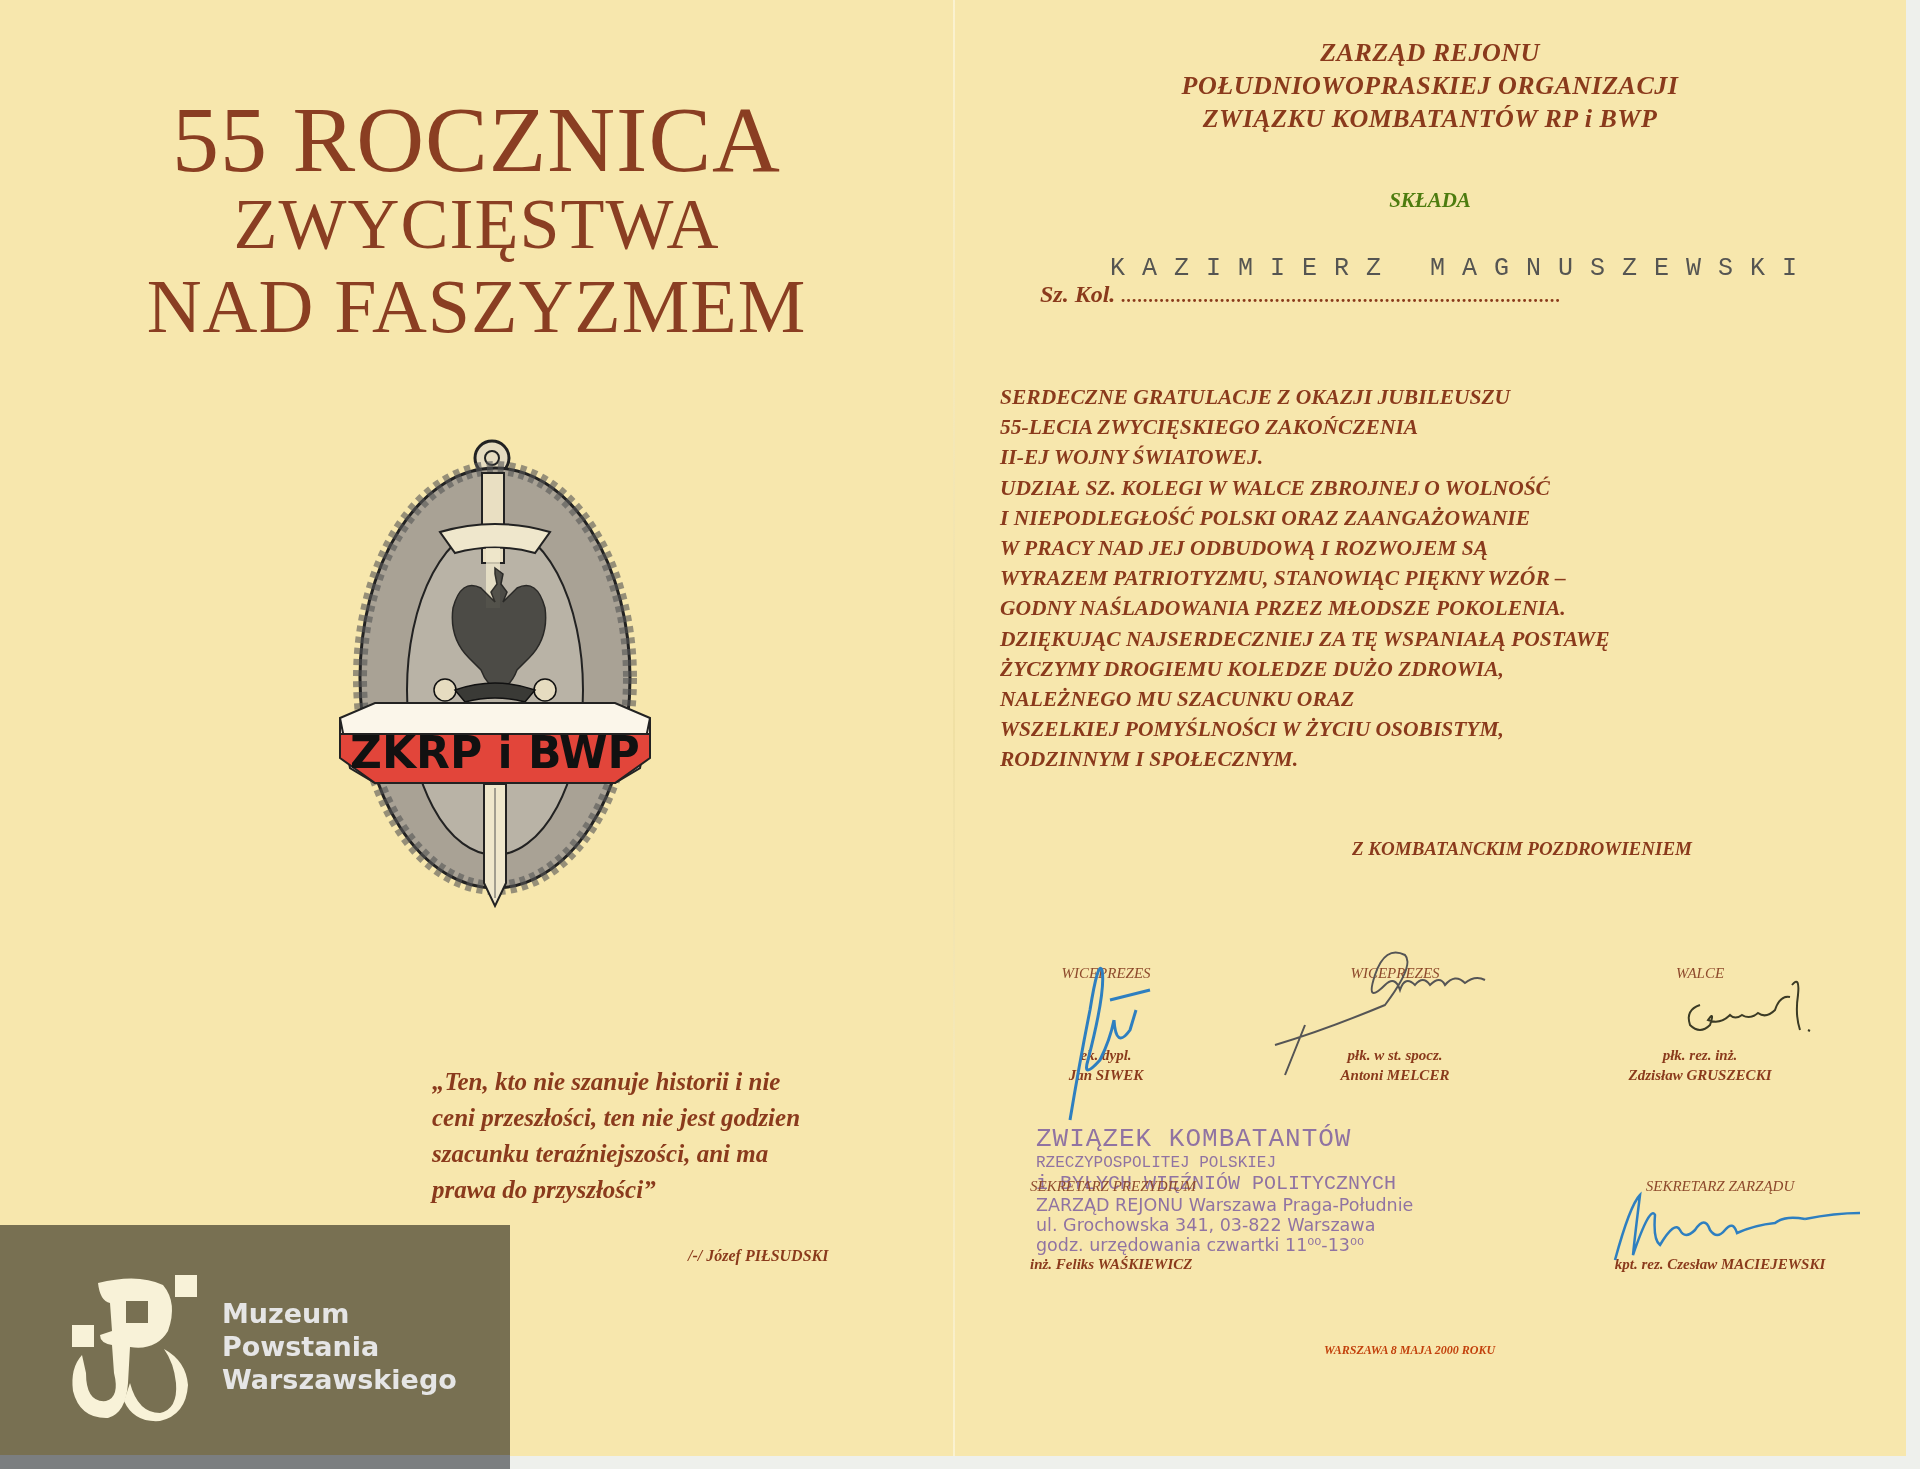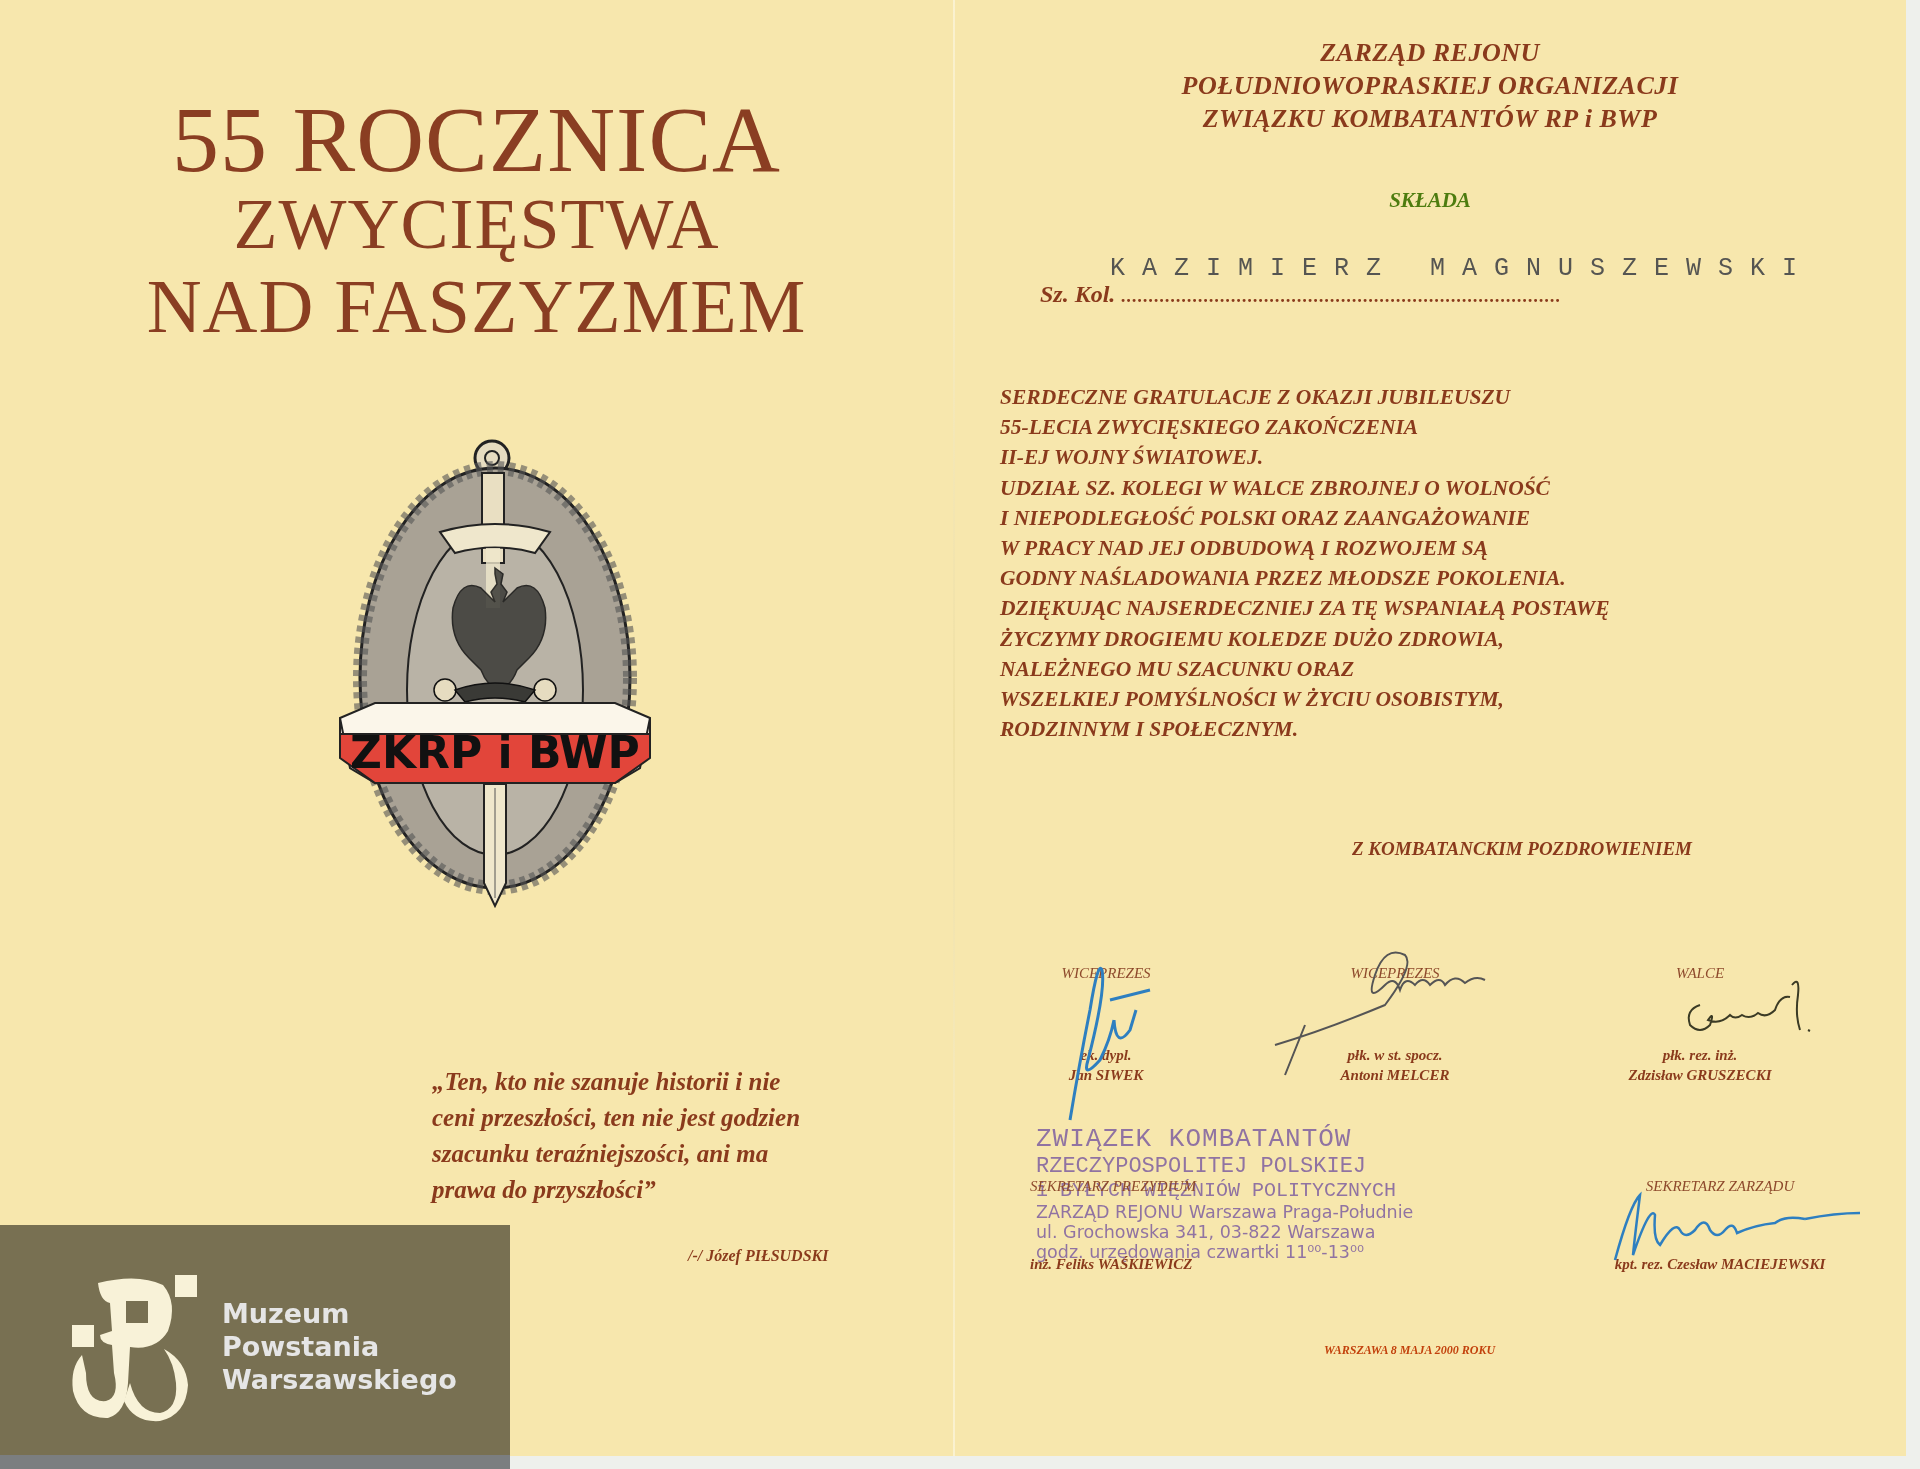--- a/index.html
+++ b/index.html
@@ -28,21 +28,21 @@
   .body { position:absolute; left:1000px; width:860px; top:382px; text-align:left; font-style:italic; font-weight:bold; color:#8a3a1c; font-size:21.5px; line-height:30.2px; }
   .body div { white-space:nowrap; }
   .greet { position:absolute; left:1352px; top:838px; font-style:italic; font-weight:bold; color:#8a3a1c; font-size:19px; }
   .sig-block { position:absolute; text-align:center; font-style:italic; color:#8a3a1c; font-size:15px; line-height:20px; width:240px; }
   .sig-role { font-weight:normal; font-size:15px; color:#8e4a2c; }
   .sig-title { font-weight:bold; }
   .sig-name { font-weight:bold; }
   .stamp { position:absolute; left:1036px; top:1124px; width:360px; color:#7a5aa0; opacity:.82; }
   .stamp div { white-space:nowrap; }
   .s1 { font-family:"Liberation Mono", monospace; font-size:26px; letter-spacing:1px; }
-  .s2 { font-family:"Liberation Mono", monospace; font-size:22px; }
+  .s2 { font-family:"Liberation Mono", monospace; font-size:16px; }
   .s3 { font-family:"Liberation Mono", monospace; font-size:20px; }
   .s4 { font-family:"DejaVu Sans", sans-serif; font-size:17.5px; }
   .date { position:absolute; left:1324px; top:1343px; font-style:italic; font-weight:bold; color:#c2410c; font-size:12px; }
   svg { display:block; }
 </style>
 </head>
 <body>
 
 <div class="paper">
   <div class="fold"></div>
@@ -104,20 +104,21 @@
     <span class="dots">................................................................................</span>
   </div>
 
   <div class="body">
     <div>SERDECZNE  GRATULACJE  Z OKAZJI JUBILEUSZU</div>
     <div>55-LECIA  ZWYCIĘSKIEGO  ZAKOŃCZENIA</div>
     <div>II-EJ WOJNY  ŚWIATOWEJ.</div>
     <div>UDZIAŁ  SZ. KOLEGI  W  WALCE  ZBROJNEJ O WOLNOŚĆ</div>
     <div>I  NIEPODLEGŁOŚĆ  POLSKI  ORAZ  ZAANGAŻOWANIE</div>
     <div>W PRACY  NAD  JEJ ODBUDOWĄ I ROZWOJEM  SĄ</div>
+    <div>WYRAZEM  PATRIOTYZMU,  STANOWIĄC  PIĘKNY  WZÓR –</div>
     <div>GODNY  NAŚLADOWANIA  PRZEZ  MŁODSZE  POKOLENIA.</div>
     <div>DZIĘKUJĄC  NAJSERDECZNIEJ  ZA TĘ  WSPANIAŁĄ POSTAWĘ</div>
     <div>ŻYCZYMY  DROGIEMU  KOLEDZE  DUŻO ZDROWIA,</div>
     <div>NALEŻNEGO  MU  SZACUNKU  ORAZ</div>
     <div>WSZELKIEJ  POMYŚLNOŚCI  W  ŻYCIU  OSOBISTYM,</div>
     <div>RODZINNYM  I  SPOŁECZNYM.</div>
   </div>
 
   <div class="greet">Z KOMBATANCKIM POZDROWIENIEM</div>
 

